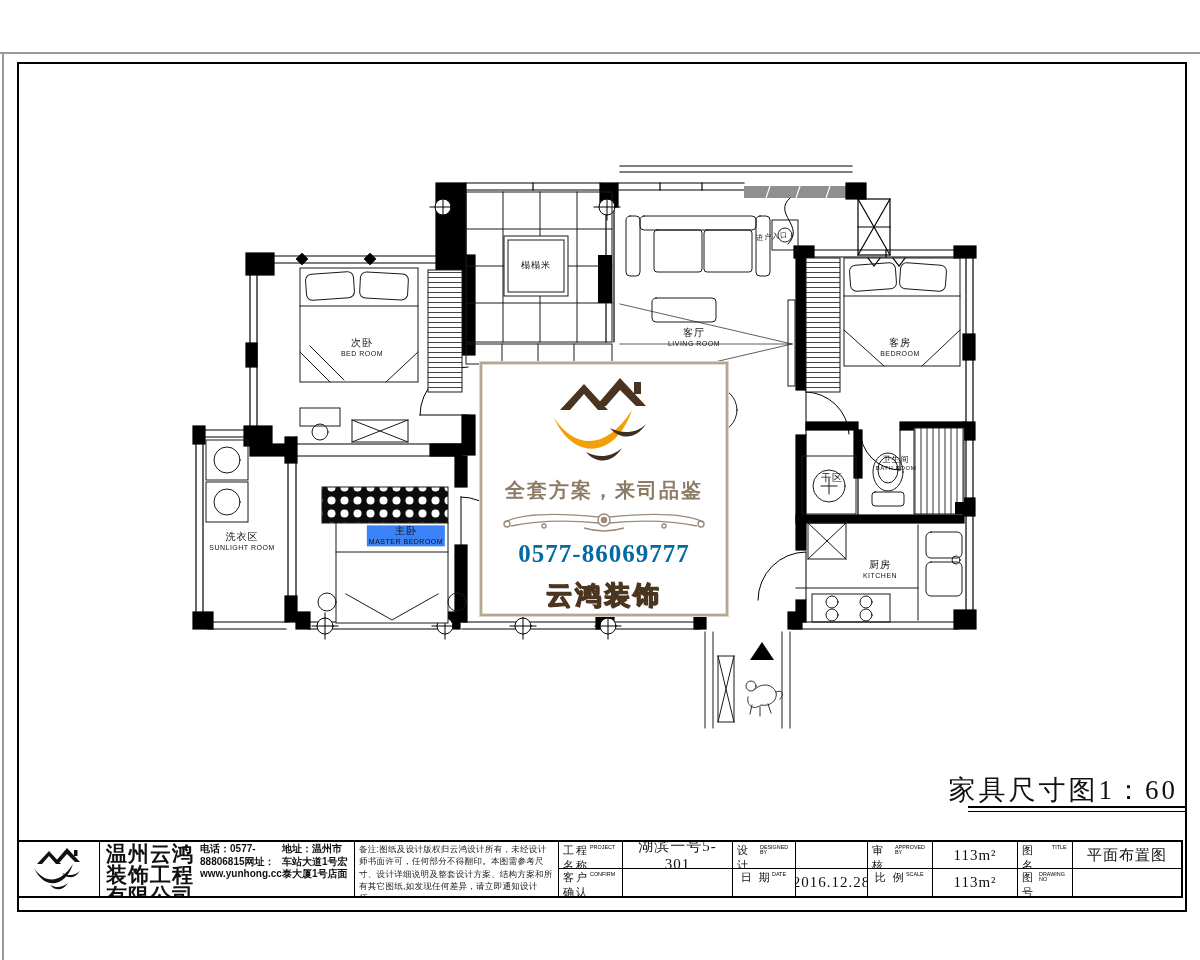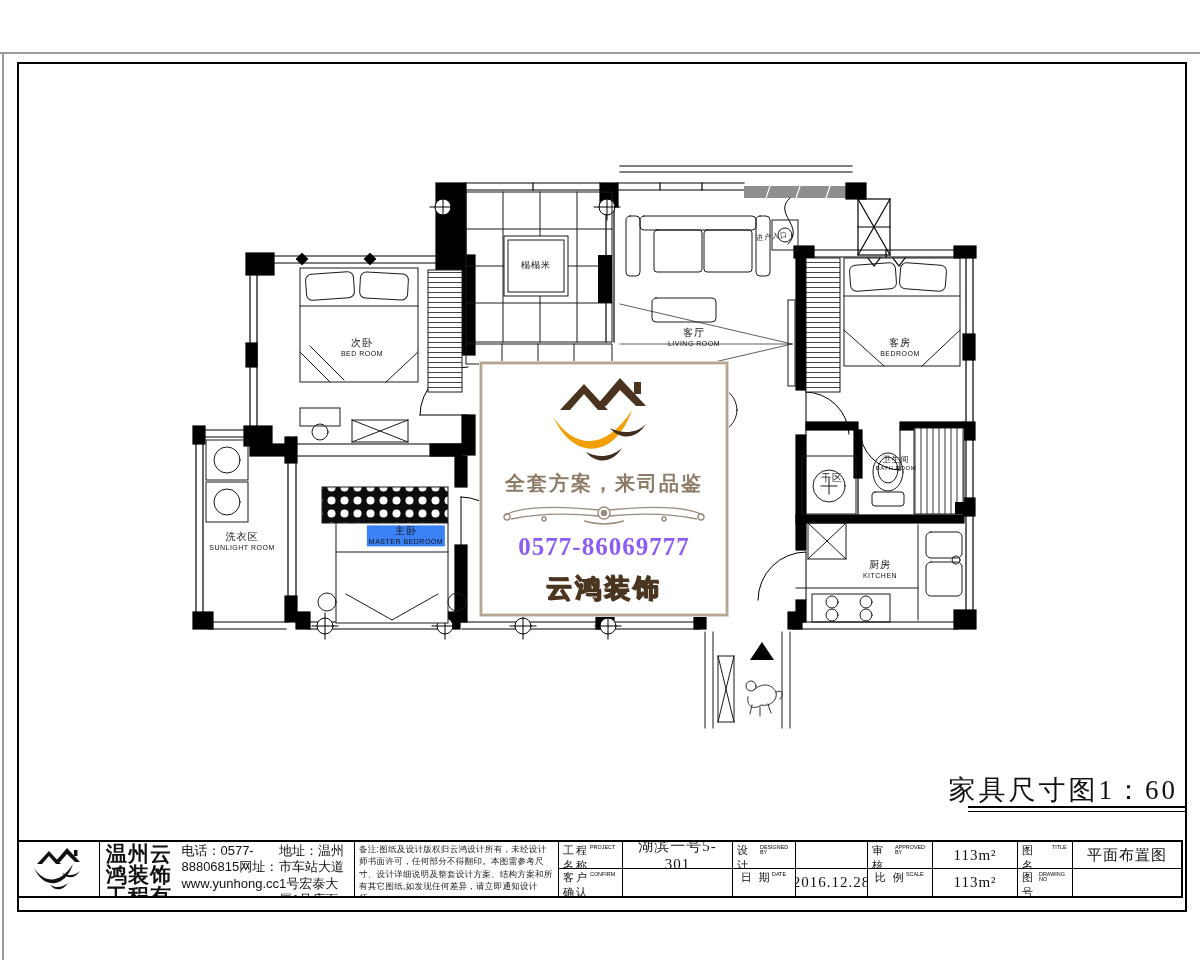--- a/index.html
+++ b/index.html
@@ -16,42 +16,42 @@
   .rlabel.tiny .en{font-size:6px;}
   
   #scale-caption{position:absolute;right:22px;top:772px;font-family:"Liberation Serif",serif;
                  font-size:27px;letter-spacing:3px;z-index:4;}
   .underline1{position:absolute;left:968px;top:806px;width:217px;height:2px;background:#000;z-index:4;}
   .underline2{position:absolute;left:968px;top:811px;width:217px;height:1px;background:#000;z-index:4;}
   
   #watermark{position:absolute;left:480px;top:362px;width:244px;height:250px;background:#fff;
              border:2px solid #b5a693;box-shadow:0 0 0 1px #ddd6c8, inset 0 0 0 1px #e4ddd0;
              z-index:5;display:flex;flex-direction:column;align-items:center;}
-  #wm-slogan{font-size:20px;font-weight:bold;color:#8d7b66;letter-spacing:2px;margin-top:2px;}
-  #wm-phone{font-family:"Liberation Serif",serif;font-size:25px;font-weight:bold;color:#8b5cf6;
+  #wm-slogan{font-size:20px;font-weight:bold;color:#8d7b66;letter-spacing:2px;margin-top:9px;}
+  #wm-phone{font-family:"Liberation Serif",serif;font-size:25px;font-weight:bold;color:#0369a1;
             letter-spacing:1px;margin-top:6px;}
   #wm-brand{font-size:26px;font-weight:bold;color:#c2410c;letter-spacing:3px;margin-top:10px;
             -webkit-text-stroke:1px #4a3520;text-shadow:1px 1px 0 #4a3520;}
   
   #tblock{position:absolute;left:17px;top:840px;width:1166px;height:58px;border:2px solid #000;
           box-sizing:border-box;display:grid;z-index:6;background:#fff;
           grid-template-columns:81px 255px 204px 64px 110px 63px 72px 65px 85px 55px 1fr;
           grid-template-rows:1fr 1fr;}
   .cell{border-right:1px solid #000;border-bottom:1px solid #000;box-sizing:border-box;
         display:flex;flex-direction:row;justify-content:center;padding:1px 4px;overflow:hidden;}
   .cell.span2{grid-row:1/3;border-bottom:none;}
   .cell.lastrow{border-bottom:none;}
   .cell.lastcol{border-right:none;}
   .flabel .cn{font-size:11px;letter-spacing:2px;}
   .flabel .en{font-size:6px;letter-spacing:0;color:#000;transform:scale(.9);transform-origin:left;}
   .fvalue{align-items:center;font-family:"Liberation Serif",serif;font-size:15px;letter-spacing:1px;
           text-align:center;}
   #company-cell{align-items:flex-start;padding-left:6px;}
   #company-name{font-size:21px;font-weight:bold;letter-spacing:1px;line-height:1;}
-  #company-line1,#company-line2{font-size:13px;font-weight:normal;line-height:1.25;}
+  #company-line1,#company-line2{font-size:10px;font-weight:bold;line-height:1.25;}
   #note-cell{font-size:8.5px;line-height:1.45;letter-spacing:.3px;color:#222;justify-content:center;}
   #logo-cell{align-items:center;justify-content:center;}
 </style>
 </head>
 <body>
 
 <div id="page">
   <div class="edge" style="left:0;top:52px;width:1200px;height:2px;"></div>
   <div class="edge" style="left:2px;top:52px;width:2px;height:908px;"></div>
   <div id="frame"></div>

